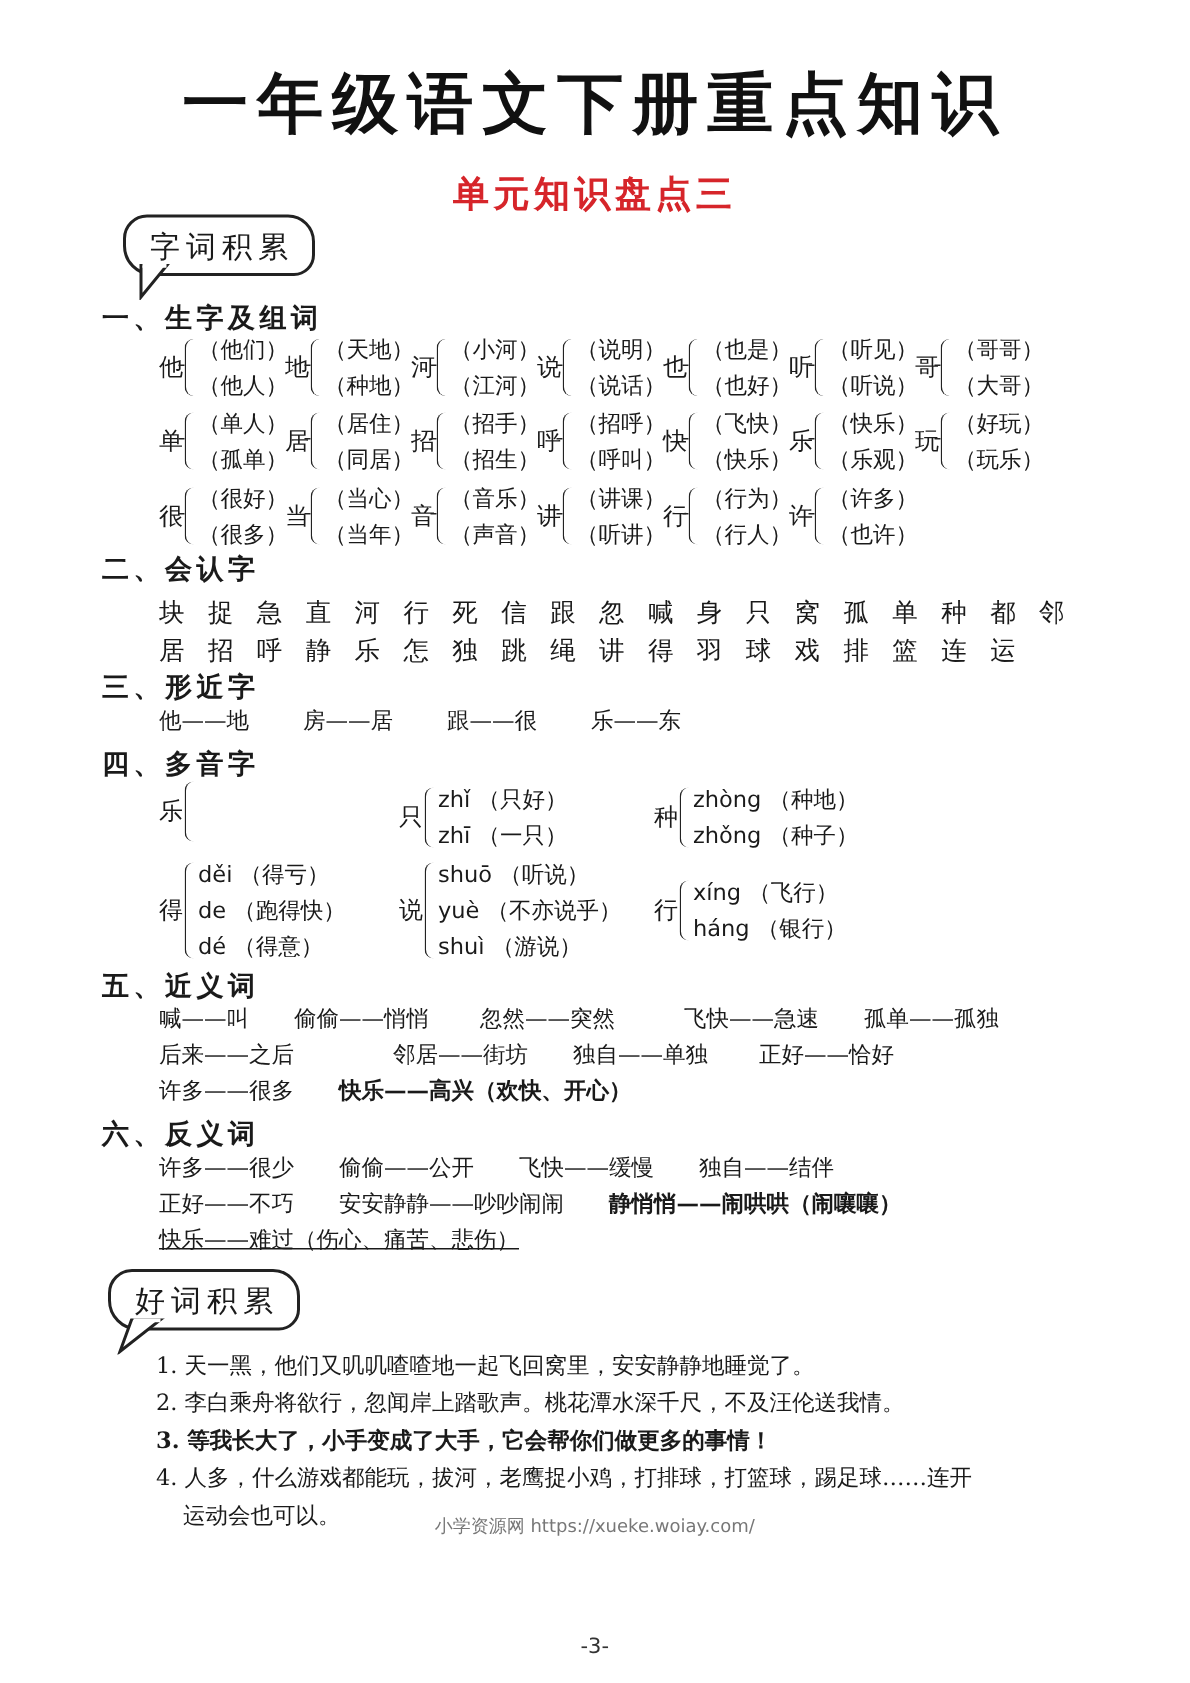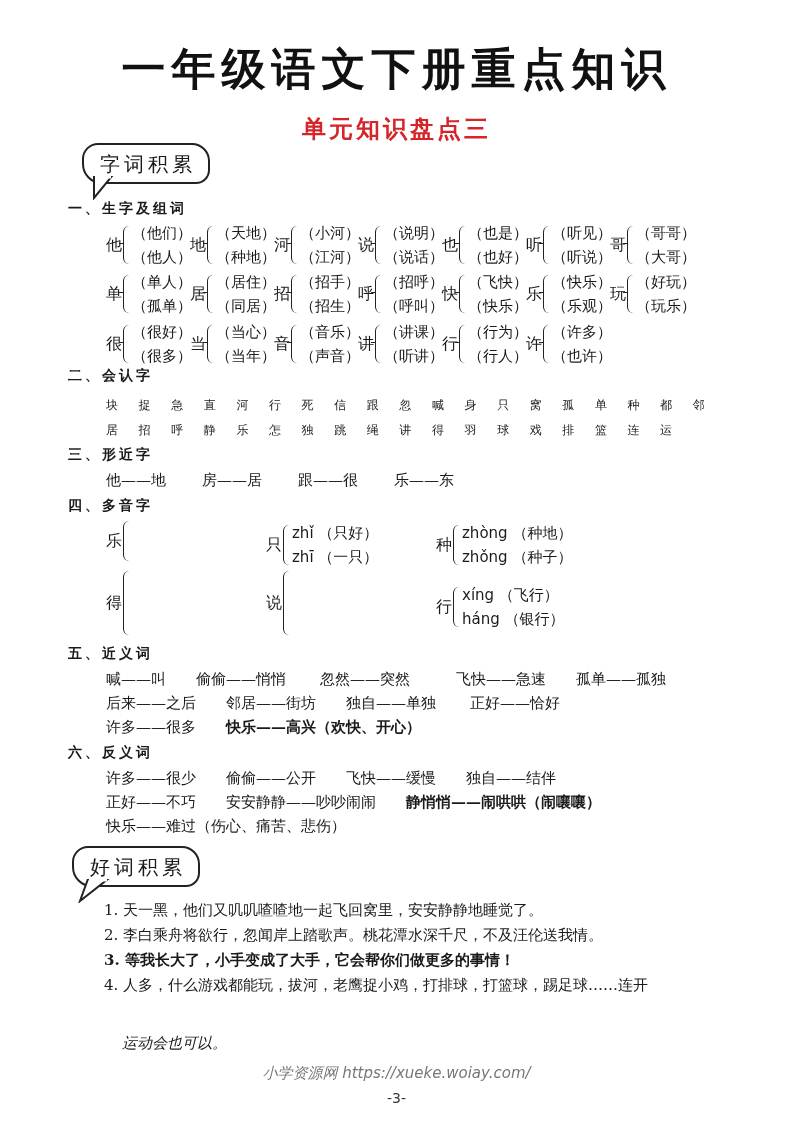--- a/index.html
+++ b/index.html
@@ -18,36 +18,36 @@
     left: 0; width: 793px; top: 113px; text-align: center;
     font-size: 24px; font-weight: bold; letter-spacing: 3px;
     color: #d6252a; font-family: "DejaVu Sans", sans-serif;
   }
   .bubble {
     border: 2px solid #222; border-radius: 16px 18px 14px 20px;
     background: #fff; font-size: 20px; letter-spacing: 4px;
     padding: 6px 12px 4px 16px; font-family: "DejaVu Sans", sans-serif;
   }
   .sec-h {
-    left: 68px; font-size: 14px; font-weight: bold; letter-spacing: 3px;
+    left: 68px; font-size: 18px; font-weight: bold; letter-spacing: 3px;
     font-family: "DejaVu Sans", sans-serif;
   }
   
   .grp { display: flex; align-items: center; font-size: 15px; }
   .grp .ch { font-size: 16px; margin-right: 1px; }
   .grp .brace {
     width: 7px; height: 38px; border-left: 1.5px solid #222;
     border-radius: 6px 0 0 6px; position: relative; margin-right: 1px;
   }
   .grp .brace::before {
     content: ""; position: absolute; left: -5px; top: 17px; width: 4px; height: 2px;
     border-top: 1.5px solid #222;
   }
   .grp .words { display: flex; flex-direction: column; line-height: 24px; }
-  .chars { font-size: 12px; letter-spacing: 0; }
+  .chars { font-size: 17px; letter-spacing: 0; }
   .chars span { display: inline-block; width: 32.6px; }
   .line { font-size: 15px; white-space: pre; }
   .pair { display: inline-block; margin-right: 34px; }
   
   .poly { display: flex; align-items: center; font-size: 15px; }
   .poly .brace3 { width: 7px; border-left: 1.5px solid #222; border-radius: 6px 0 0 6px; margin: 0 1px; }
   .poly .rd { line-height: 24px; font-family: "DejaVu Sans", sans-serif; }
   .poly .rd .py { font-family: "DejaVu Sans", sans-serif; }
   .sent { left: 104px; font-size: 15px; line-height: 24px; width: 600px; }
   .footer { left: 0; width: 793px; text-align: center; font-family: "DejaVu Sans", sans-serif; color: #777; }
@@ -255,53 +255,63 @@
       <span style="font-size:16px">种</span>
       <span class="brace3" style="height:40px"></span>
       <span class="rd">
         <div><span class="py">zhòng</span> <span class="wd">（种地）</span></div>
         <div><span class="py">zhǒng</span> <span class="wd">（种子）</span></div>
       </span>
     </div>
     <div class="abs poly" style="left: 106px; top: 571px;">
       <span style="font-size:16px">得</span>
       <span class="brace3" style="height:64px"></span>
+      <span class="rd">
+        <div><span class="py">děi</span> <span class="wd">（得亏）</span></div>
+        <div><span class="py">de</span> <span class="wd">（跑得快）</span></div>
+        <div><span class="py">dé</span> <span class="wd">（得意）</span></div>
+      </span>
     </div>
     <div class="abs poly" style="left: 266px; top: 571px;">
       <span style="font-size:16px">说</span>
       <span class="brace3" style="height:64px"></span>
+      <span class="rd">
+        <div><span class="py">shuō</span> <span class="wd">（听说）</span></div>
+        <div><span class="py">yuè</span> <span class="wd">（不亦说乎）</span></div>
+        <div><span class="py">shuì</span> <span class="wd">（游说）</span></div>
+      </span>
     </div>
     <div class="abs poly" style="left: 436px; top: 583px;">
       <span style="font-size:16px">行</span>
       <span class="brace3" style="height:40px"></span>
       <span class="rd">
         <div><span class="py">xíng</span> <span class="wd">（飞行）</span></div>
         <div><span class="py">háng</span> <span class="wd">（银行）</span></div>
       </span>
     </div>
   </div>
 
 <div class="abs sec-h" style="top:645px;">五、近义词</div>
 <div class="abs line" style="left:106px;top:670px;" id="s5l1"><span class="pair" style="margin-right: 30px;">喊——叫</span><span class="pair" style="">偷偷——悄悄</span><span class="pair" style="margin-right: 46px;">忽然——突然</span><span class="pair" style="margin-right: 30px;">飞快——急速</span><span class="pair" style="margin-right: 30px;">孤单——孤独</span></div>
-<div class="abs line" style="left:106px;top:694px;" id="s5l2"><span class="pair" style="margin-right: 30px;">后来——之后</span><span class="pair" style="margin-right: 30px;">邻居——街坊</span><span class="pair" style="">独自——单独</span><span class="pair" style="margin-right: 30px;">正好——恰好</span></div>
+<div class="abs line" style="left:106px;top:694px;" id="s5l2"><span class="pair" style="margin-right: 30px;">后来——之后</span><span class="pair" style="margin-right: 30px; margin-left: 36px;">邻居——街坊</span><span class="pair" style="">独自——单独</span><span class="pair" style="margin-right: 30px;">正好——恰好</span></div>
 <div class="abs line" style="left:106px;top:718px;" id="s5l3"><span class="pair" style="margin-right: 30px;">许多——很多</span><span class="pair" style="margin-right: 30px; font-weight: bold;">快乐——高兴（欢快、开心）</span></div>
 
 <div class="abs sec-h" style="top:744px;">六、反义词</div>
 <div class="abs line" style="left:106px;top:769px;" id="s6l1"><span class="pair" style="margin-right: 30px;">许多——很少</span><span class="pair" style="margin-right: 30px;">偷偷——公开</span><span class="pair" style="margin-right: 30px;">飞快——缓慢</span><span class="pair" style="margin-right: 30px;">独自——结伴</span></div>
 <div class="abs line" style="left:106px;top:793px;" id="s6l2"><span class="pair" style="margin-right: 30px;">正好——不巧</span><span class="pair" style="margin-right: 30px;">安安静静——吵吵闹闹</span><span class="pair" style="margin-right: 30px; font-weight: bold;">静悄悄——闹哄哄（闹嚷嚷）</span></div>
-<div class="abs line" style="left:106px;top:817px;" id="s6l3"><span class="pair" style="">快乐——难过（伤心、痛苦、悲伤）</span></div>
+<div class="abs line" style="left:106px;top:817px;" id="s6l3"><span class="pair" style=" text-decoration: underline;">快乐——难过（伤心、痛苦、悲伤）</span></div>
 
 <div class="abs" style="left:72px;top:846px;">
   <div class="bubble">好词积累</div>
 </div>
 <svg class="abs" style="left:78px;top:879px;" width="36" height="24">
   <path d="M10 0 L30 0 L2 22 Z" fill="#fff" stroke="#222" stroke-width="2"></path>
   <path d="M11 1 L29 1" stroke="#fff" stroke-width="3"></path>
 </svg>
 
 <div class="abs sent" style="top:898px;">1. 天一黑，他们又叽叽喳喳地一起飞回窝里，安安静静地睡觉了。</div>
 <div class="abs sent" style="top:923px;">2. 李白乘舟将欲行，忽闻岸上踏歌声。桃花潭水深千尺，不及汪伦送我情。</div>
 <div class="abs sent" style="top:948px;font-weight:bold;">3. 等我长大了，小手变成了大手，它会帮你们做更多的事情！</div>
 <div class="abs sent" style="top:973px;">4. 人多，什么游戏都能玩，拔河，老鹰捉小鸡，打排球，打篮球，踢足球……连开</div>
-<div class="abs sent" style="top:1031px;left:122px;font-style:italic;">运动会也可以。</div>
-
-<div class="abs footer" style="top:1064px;font-size:15px;font-style:italic;">小学资源网 https://xueke.woiay.com/</div>
+<div class="abs sent" style="top:998px;left:122px;">运动会也可以。</div>
+
+<div class="abs footer" style="top:1009px;font-size:12px;">小学资源网 https://xueke.woiay.com/</div>
 <div class="abs footer" style="top:1090px;font-size:14px;color:#333;">-3-</div>
 
 </body></html>

